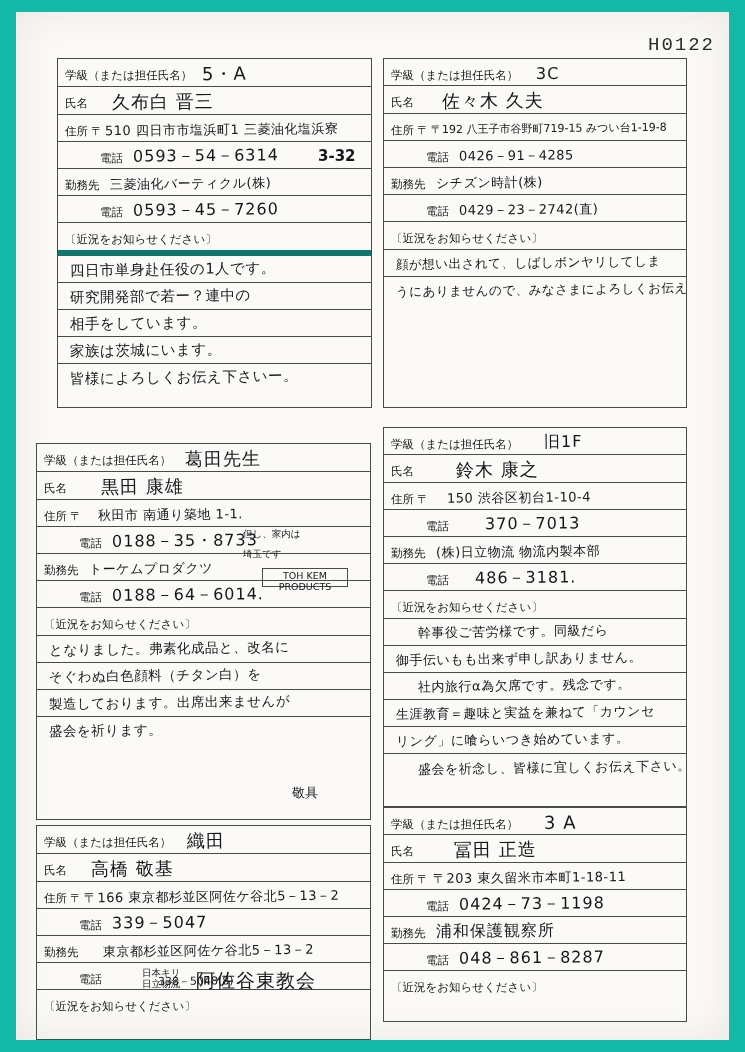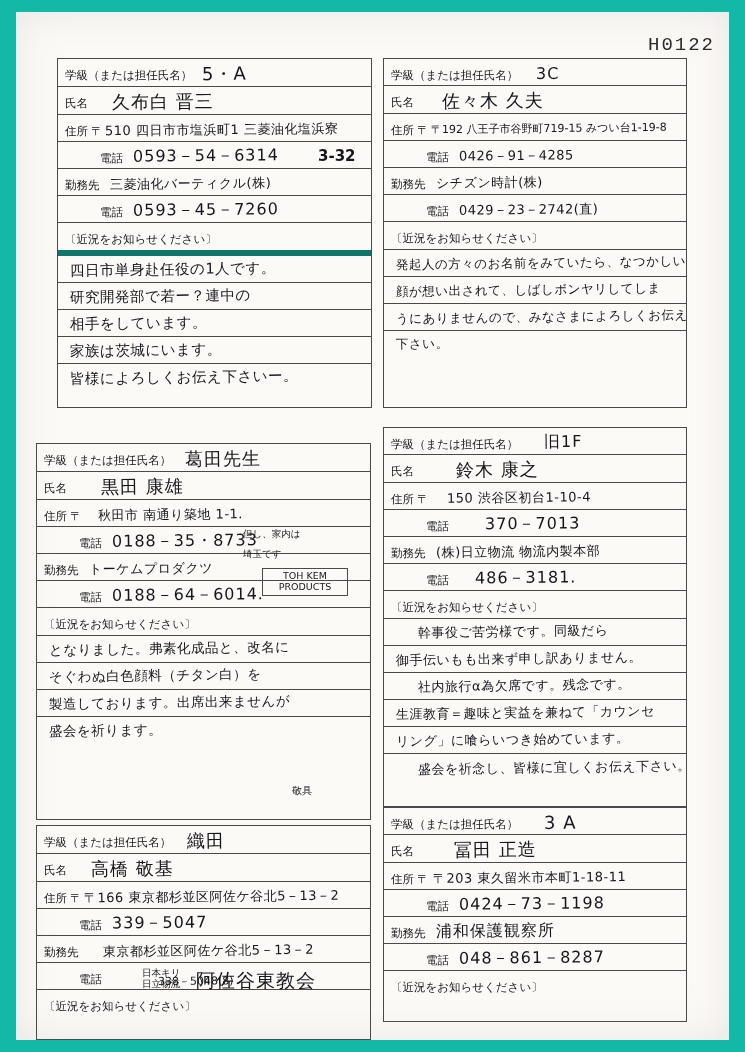--- a/index.html
+++ b/index.html
@@ -204,30 +204,24 @@
     </div>
     <div class="row">
       <div class="lbl indent">電話</div>
       <div class="hand sm">0429－23－2742(直)</div>
     </div>
     <div class="row noline">
       <div class="lbl">〔近況をお知らせください〕</div>
     </div>
     <div class="notes" style="border-top:1px solid #4a4a4a;">
       <div class="noteline">
-          <span class="xs" style="font-size:12.5px;">発起人の方々のお名前をみていたら、なつかしい</span>
-        </div>
-      <div class="noteline">
           <span style="font-size:12.5px;">顔が想い出されて、しばしボンヤリしてしま</span>
         </div>
       <div class="noteline">
           <span style="font-size:12.5px;">うにありませんので、みなさまによろしくお伝え</span>
-        </div>
-      <div class="noteline">
-          <span style="font-size:12.5px;">下さい。</span>
         </div>
     </div>
   </div>
 
   <div class="card" style="left:36px; top:443px; width:335px; height:377px;">
     <div class="row">
       <div class="lbl">学級（または担任氏名）</div>
       <div class="hand lg" style="padding-left:14px;">葛田先生</div>
     </div>
     <div class="row">
@@ -263,23 +257,23 @@
       <div class="noteline">
           <span style="font-size:13.5px;">製造しております。出席出来ませんが</span>
         </div>
       <div class="noteline">
           <span style="font-size:13.5px;">盛会を祈ります。</span>
         </div>
     </div>
   </div>
   <div class="annot" style="left:243px; top:524px; font-size:9.5px; line-height:20px; white-space:pre;">但し、家内は
 埼玉です</div>
-  <div class="boxnote" style="left:262px; top:568px; width:86px; height:28px; white-space:pre;">TOH KEM
+  <div class="boxnote" style="left:262px; top:568px; width:86px; height:19px; white-space:pre;">TOH KEM
 PRODUCTS</div>
-  <div class="annot" style="left:292px; top:784px; font-size:10px;">敬具</div>
+  <div class="annot" style="left:292px; top:784px; font-size:13px;">敬具</div>
 
   <div class="card" style="left:383px; top:427px; width:304px; height:380px;">
     <div class="row">
       <div class="lbl">学級（または担任氏名）</div>
       <div class="hand" style="padding-left:26px;">旧1F</div>
     </div>
     <div class="row">
       <div class="lbl">氏名</div>
       <div class="hand lg" style="padding-left:42px;">鈴木 康之</div>
     </div>

